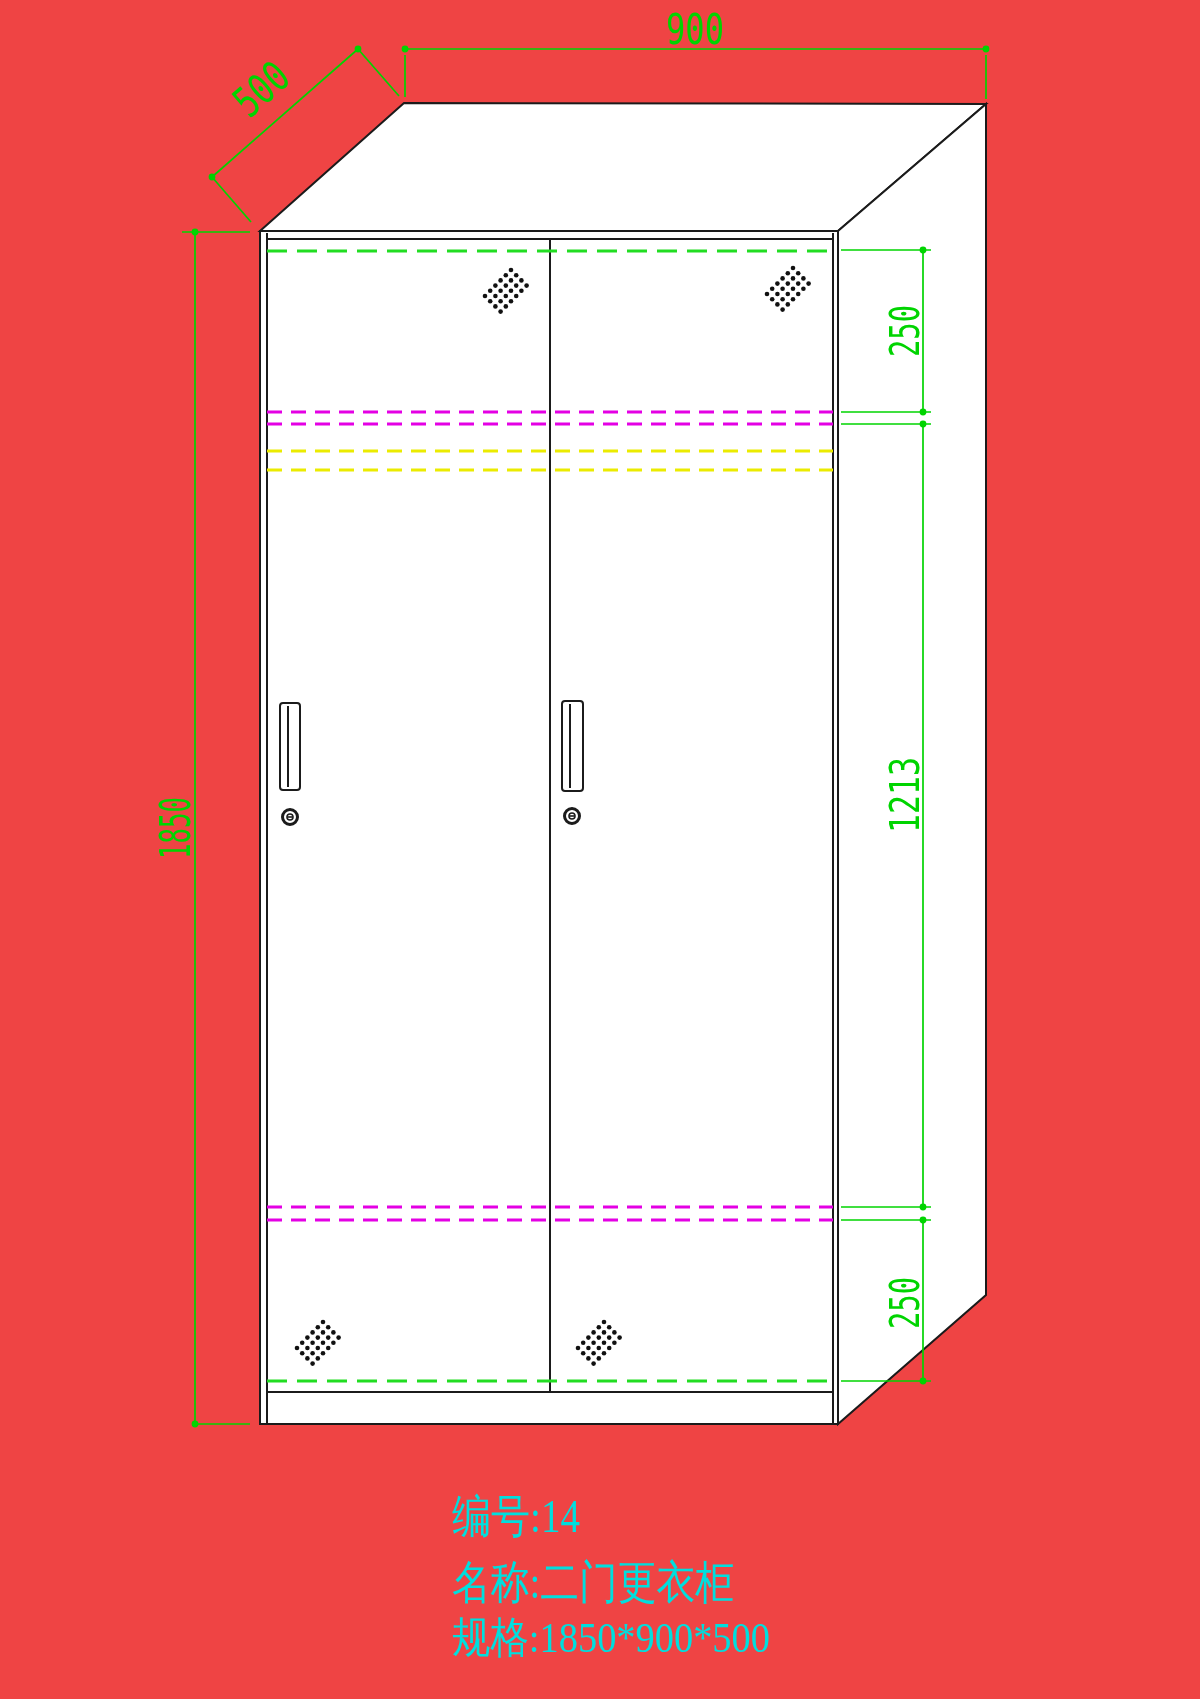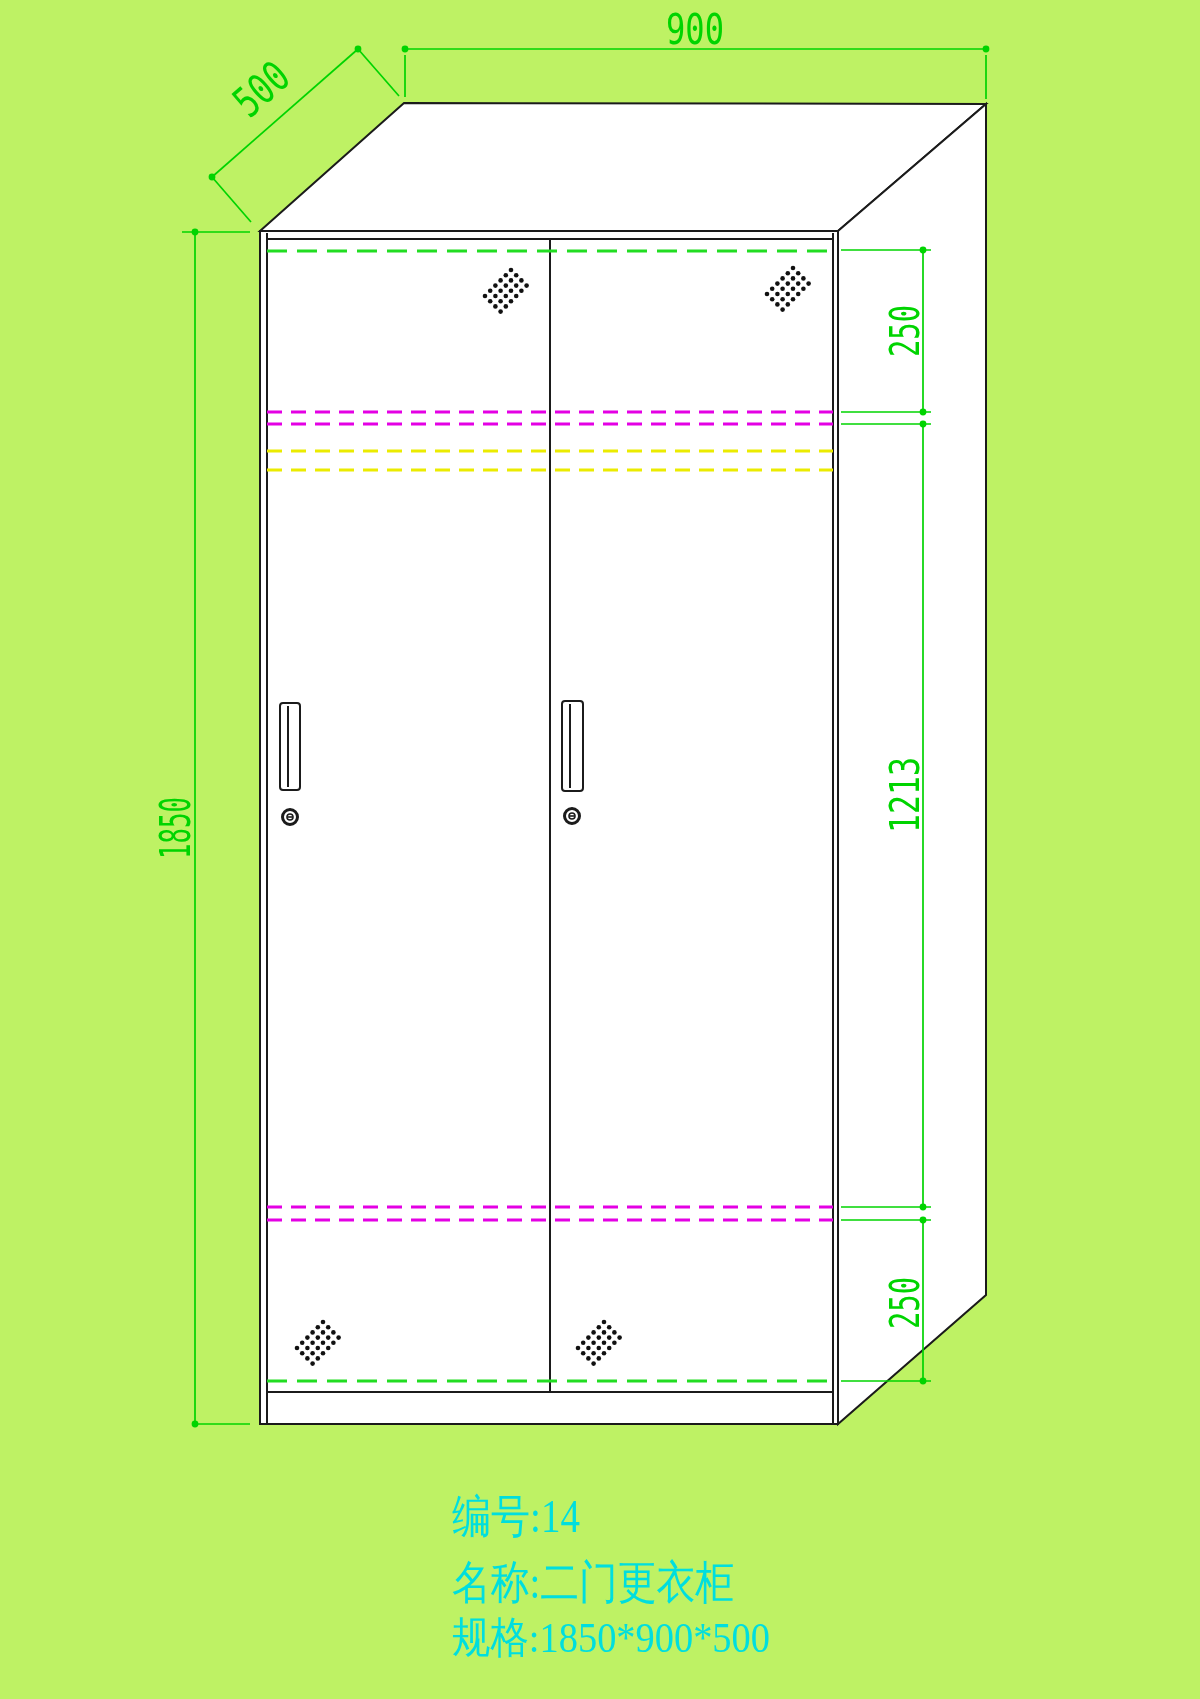--- a/index.html
+++ b/index.html
@@ -1,16 +1,16 @@
 <!DOCTYPE html>
 <html><head>
 <meta charset="utf-8">
 <style>
   html,body{margin:0;padding:0;background:#ffffff;}
-  #canvas{position:relative;width:1200px;height:1699px;background:#bef264;overflow:hidden;
+  #canvas{position:relative;width:1200px;height:1699px;background:#ef4444;overflow:hidden;
           font-family:"Liberation Sans",sans-serif;}
   svg{position:absolute;left:0;top:0;}
   .dim-text{font-family:"DejaVu Sans Mono",monospace;font-size:42px;}
   .dim-text-sm{font-family:"DejaVu Sans Mono",monospace;font-size:40px;}
   .info-text{font-family:"Liberation Serif","DejaVu Serif",serif;font-size:46px;}
   .info-text-sm{font-family:"Liberation Serif","DejaVu Serif",serif;font-size:43px;}
 </style>
 </head>
 <body>
 

